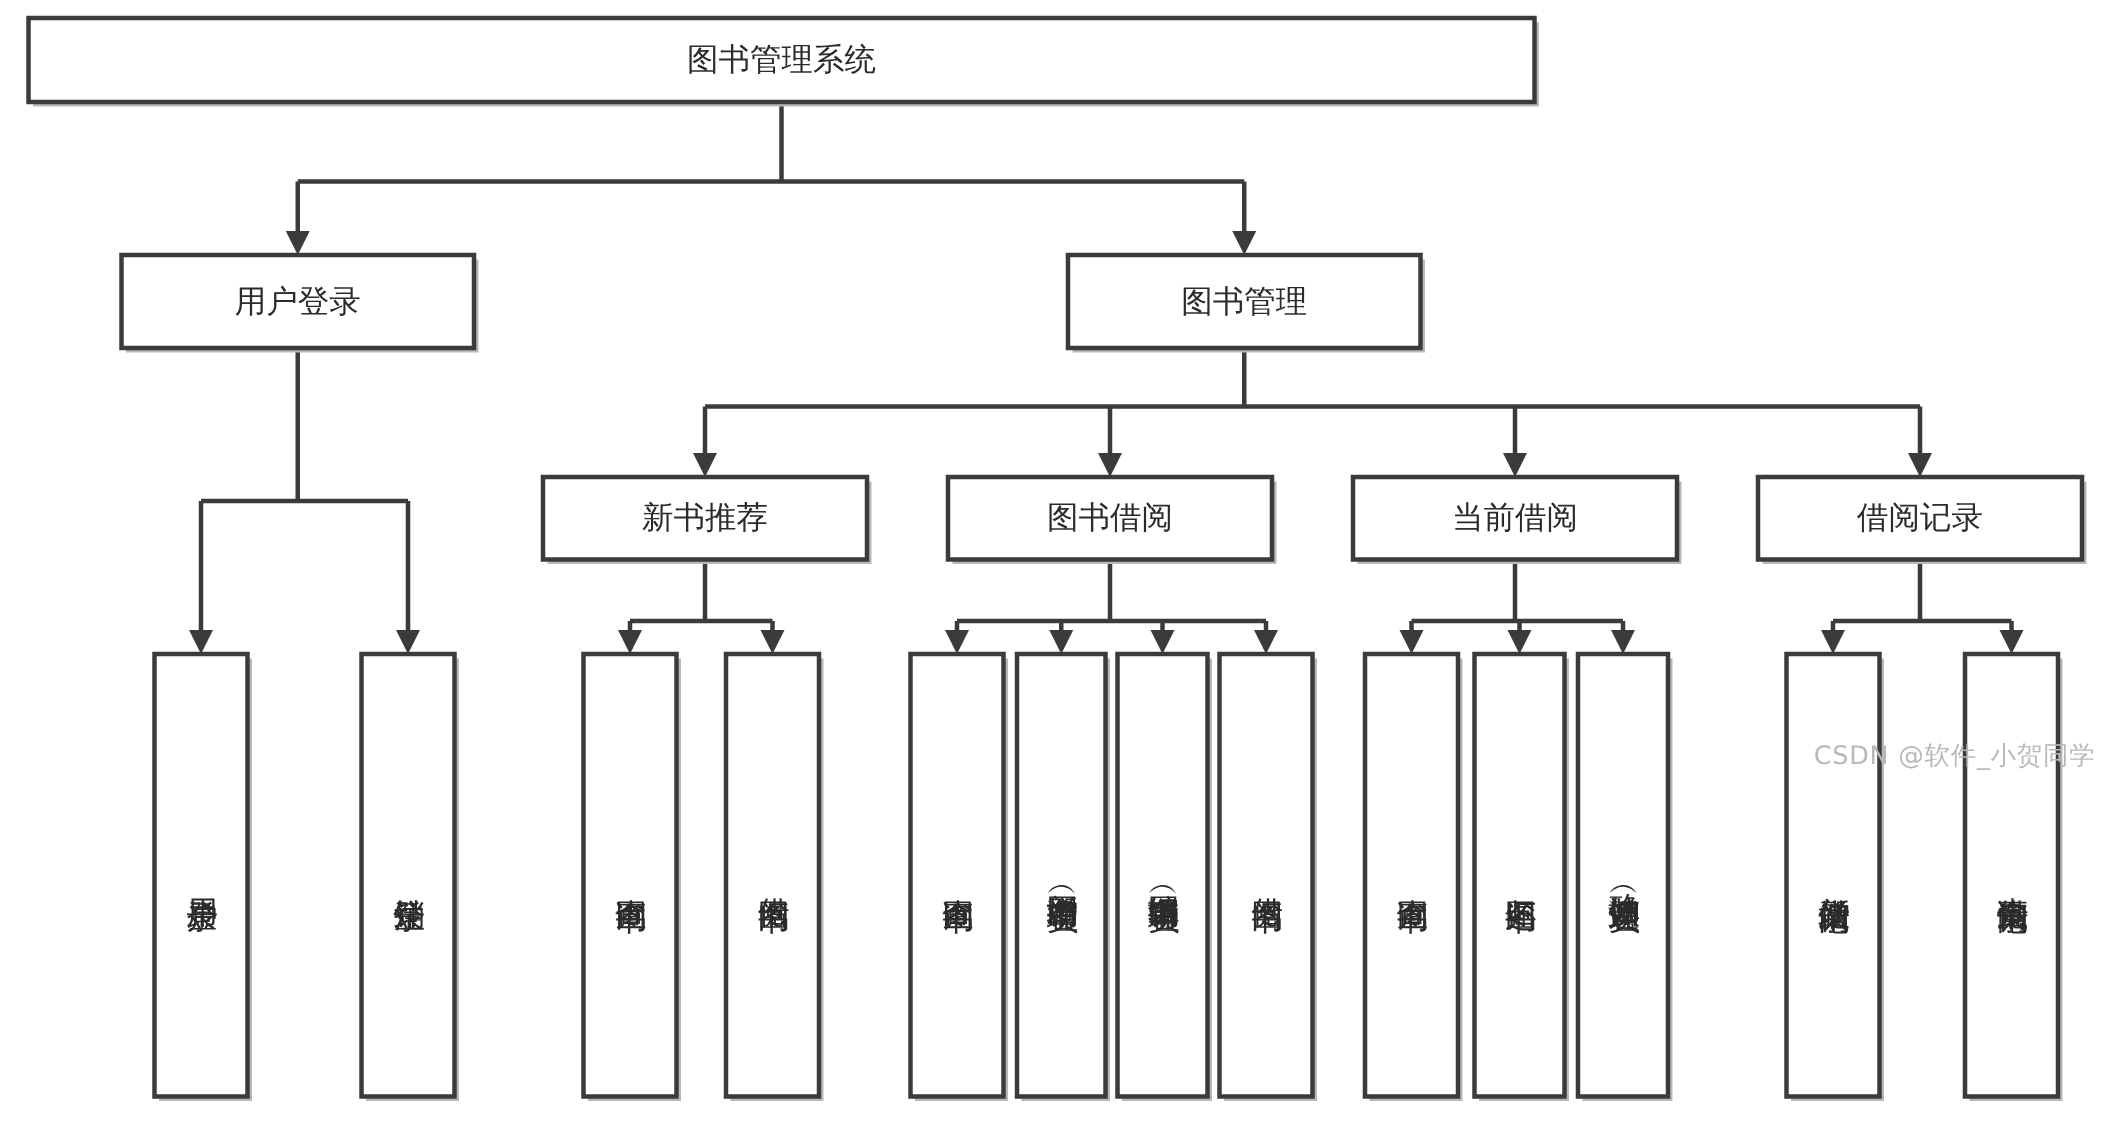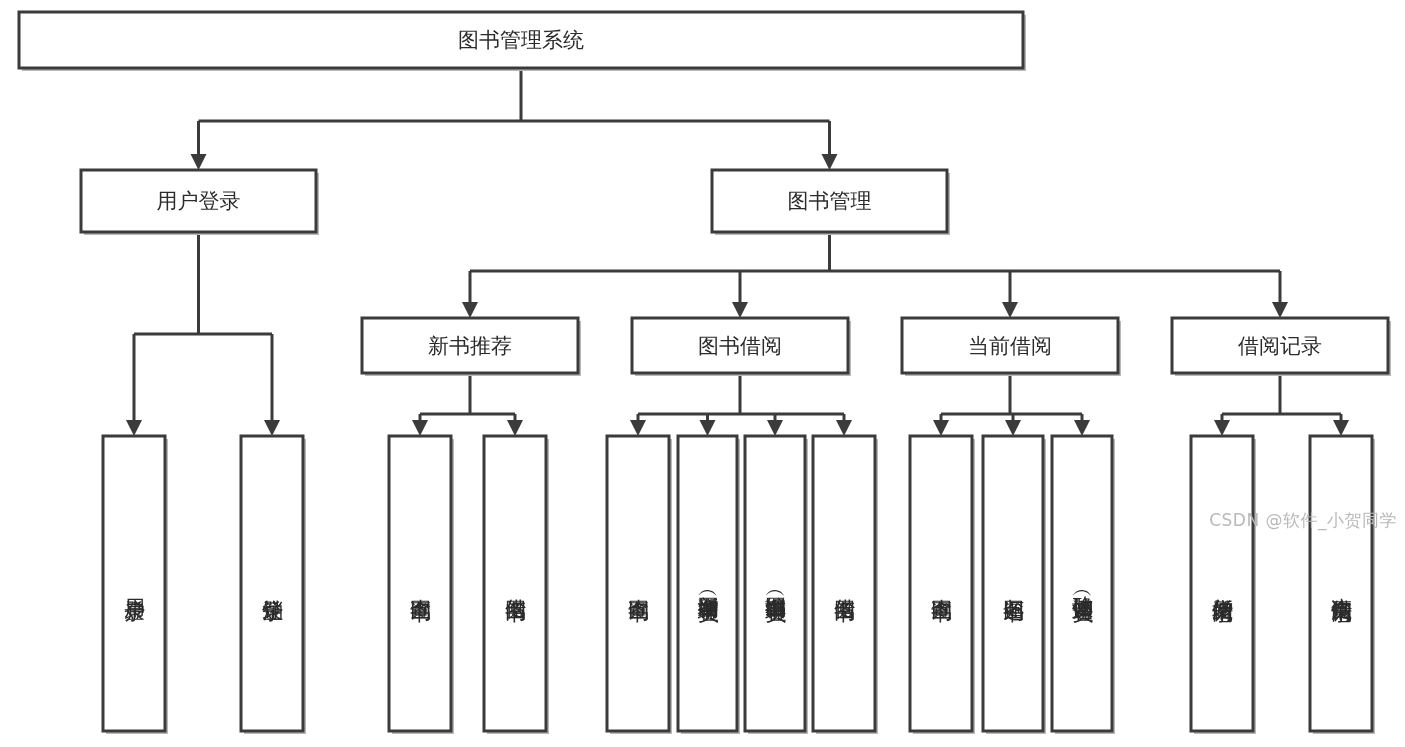--- a/index.html
+++ b/index.html
@@ -66,21 +66,21 @@
     display: flex;
     align-items: center;
     justify-content: center;
     text-align: center;
     white-space: nowrap;
     pointer-events: none;
   }
   #watermark {
     position: absolute;
     right: 8px;
-    bottom: 4px;
+    bottom: 21px;
     font-family: "DejaVu Sans", "Liberation Sans", sans-serif;
     font-size: 17px;
     color: #b9b9b9;
     letter-spacing: 0.5px;
     white-space: nowrap;
   }
 </style>
 </head>
 <body>
 

